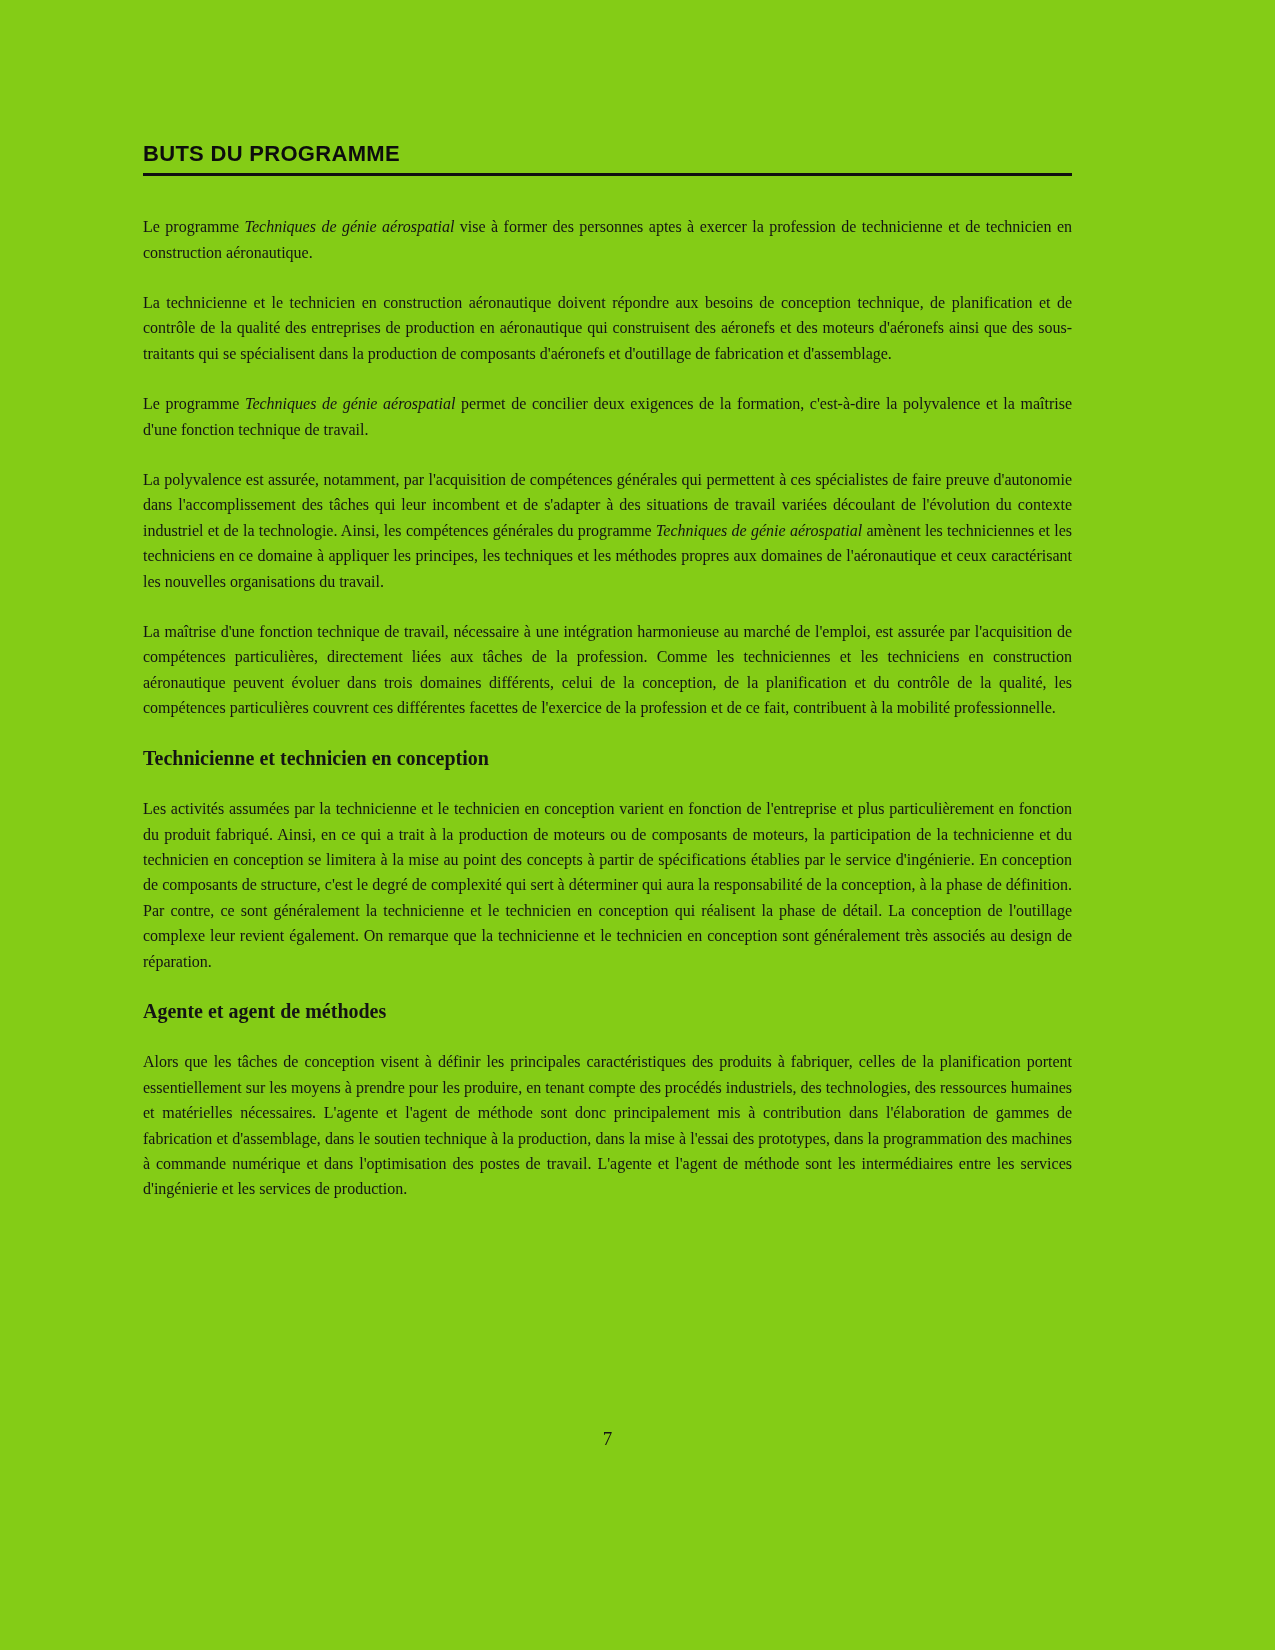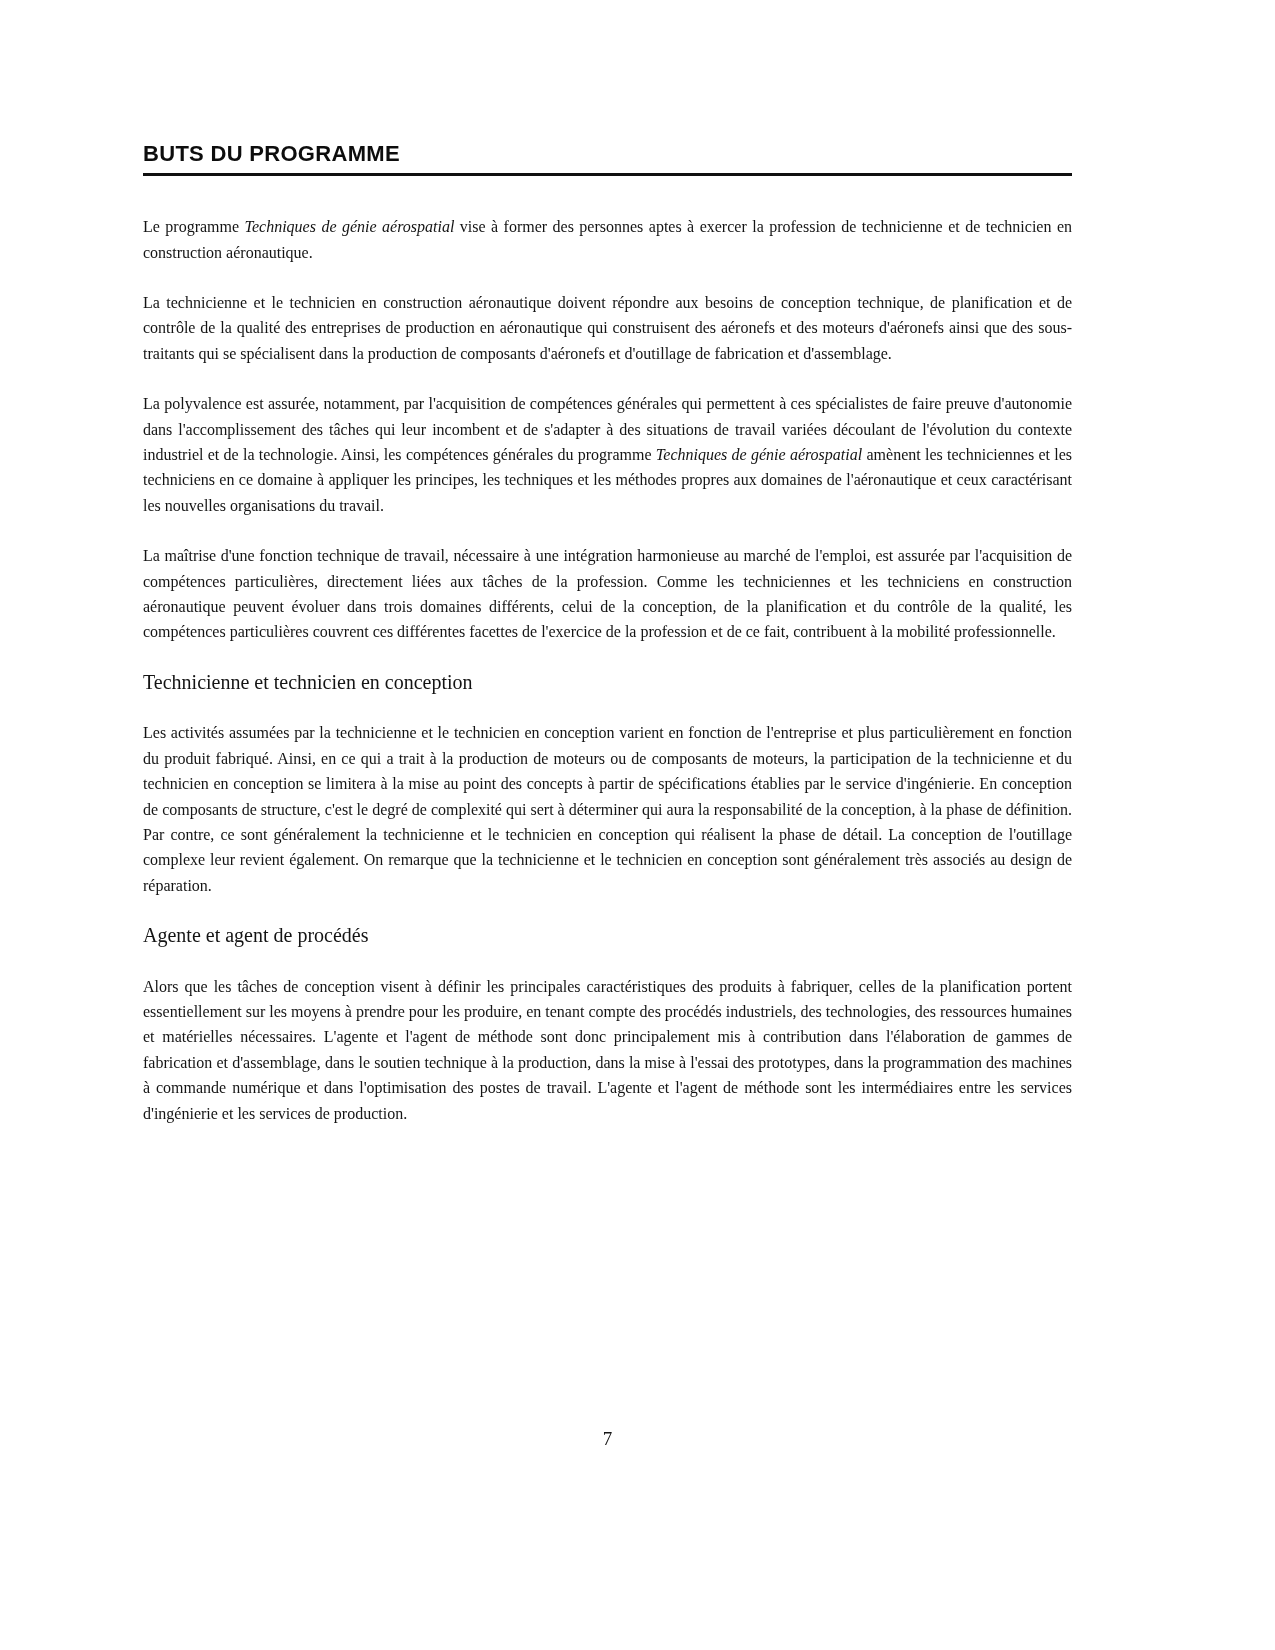--- a/index.html
+++ b/index.html
@@ -5,21 +5,21 @@
   html, body {
     margin: 0;
     padding: 0;
     background: #e8e8e8;
   }
   .page {
     position: relative;
     width: 1275px;
     height: 1650px;
     margin: 0 auto;
-    background: #ffffff;
+    background: #84cc16;
     font-family: "Liberation Serif", serif;
     color: #141414;
     overflow: hidden;
   }
   .content {
     position: absolute;
     left: 143px;
     top: 142px;
     width: 929px;
   }
@@ -38,21 +38,21 @@
     margin: 0 0 38px 0;
   }
   .paragraph {
     font-size: 16px;
     line-height: 25.4px;
     text-align: justify;
     margin: 0 0 25px 0;
   }
   .subheading {
     font-size: 20px;
-    font-weight: normal;
+    font-weight: bold;
     line-height: 25.4px;
     margin: 0 0 25px 0;
     text-align: left;
   }
   .italic {
     font-style: italic;
   }
   .page-number {
     position: absolute;
     top: 1428px;
@@ -66,22 +66,23 @@
 </head>
 <body>
 
 <div class="page">
   <div class="content">
     <h1 class="doc-title">BUTS DU PROGRAMME</h1>
     <div class="title-rule"></div>
     <div>
         <p class="paragraph"><span>Le programme </span><span class="italic">Techniques de génie aérospatial</span><span> vise à former des personnes aptes à exercer la profession de technicienne et de technicien en construction aéronautique.</span></p>
         <p class="paragraph"><span>La technicienne et le technicien en construction aéronautique doivent répondre aux besoins de conception technique, de planification et de contrôle de la qualité des entreprises de production en aéronautique qui construisent des aéronefs et des moteurs d'aéronefs ainsi que des sous-traitants qui se spécialisent dans la production de composants d'aéronefs et d'outillage de fabrication et d'assemblage.</span></p>
+        <p class="paragraph"><span>Le programme </span><span class="italic">Techniques de génie aérospatial</span><span> permet de concilier deux exigences de la formation, c'est-à-dire la polyvalence et la maîtrise d'une fonction technique de travail.</span></p>
         <p class="paragraph"><span>La polyvalence est assurée, notamment, par l'acquisition de compétences générales qui permettent à ces spécialistes de faire preuve d'autonomie dans l'accomplissement des tâches qui leur incombent et de s'adapter à des situations de travail variées découlant de l'évolution du contexte industriel et de la technologie. Ainsi, les compétences générales du programme </span><span class="italic">Techniques de génie aérospatial</span><span> amènent les techniciennes et les techniciens en ce domaine à appliquer les principes, les techniques et les méthodes propres aux domaines de l'aéronautique et ceux caractérisant les nouvelles organisations du travail.</span></p>
         <p class="paragraph"><span>La maîtrise d'une fonction technique de travail, nécessaire à une intégration harmonieuse au marché de l'emploi, est assurée par l'acquisition de compétences particulières, directement liées aux tâches de la profession. Comme les techniciennes et les techniciens en construction aéronautique peuvent évoluer dans trois domaines différents, celui de la conception, de la planification et du contrôle de la qualité, les compétences particulières couvrent ces différentes facettes de l'exercice de la profession et de ce fait, contribuent à la mobilité professionnelle.</span></p>
         <h2 class="subheading">Technicienne et technicien en conception</h2>
         <p class="paragraph"><span>Les activités assumées par la technicienne et le technicien en conception varient en fonction de l'entreprise et plus particulièrement en fonction du produit fabriqué. Ainsi, en ce qui a trait à la production de moteurs ou de composants de moteurs, la participation de la technicienne et du technicien en conception se limitera à la mise au point des concepts à partir de spécifications établies par le service d'ingénierie. En conception de composants de structure, c'est le degré de complexité qui sert à déterminer qui aura la responsabilité de la conception, à la phase de définition. Par contre, ce sont généralement la technicienne et le technicien en conception qui réalisent la phase de détail. La conception de l'outillage complexe leur revient également. On remarque que la technicienne et le technicien en conception sont généralement très associés au design de réparation.</span></p>
-        <h2 class="subheading">Agente et agent de procédés</h2>
+        <h2 class="subheading">Agente et agent de méthodes</h2>
         <p class="paragraph"><span>Alors que les tâches de conception visent à définir les principales caractéristiques des produits à fabriquer, celles de la planification portent essentiellement sur les moyens à prendre pour les produire, en tenant compte des procédés industriels, des technologies, des ressources humaines et matérielles nécessaires. L'agente et l'agent de méthode sont donc principalement mis à contribution dans l'élaboration de gammes de fabrication et d'assemblage, dans le soutien technique à la production, dans la mise à l'essai des prototypes, dans la programmation des machines à commande numérique et dans l'optimisation des postes de travail. L'agente et l'agent de méthode sont les intermédiaires entre les services d'ingénierie et les services de production.</span></p>
       </div>
   </div>
   <div class="page-number">7</div>
 </div>
 
 </body></html>

